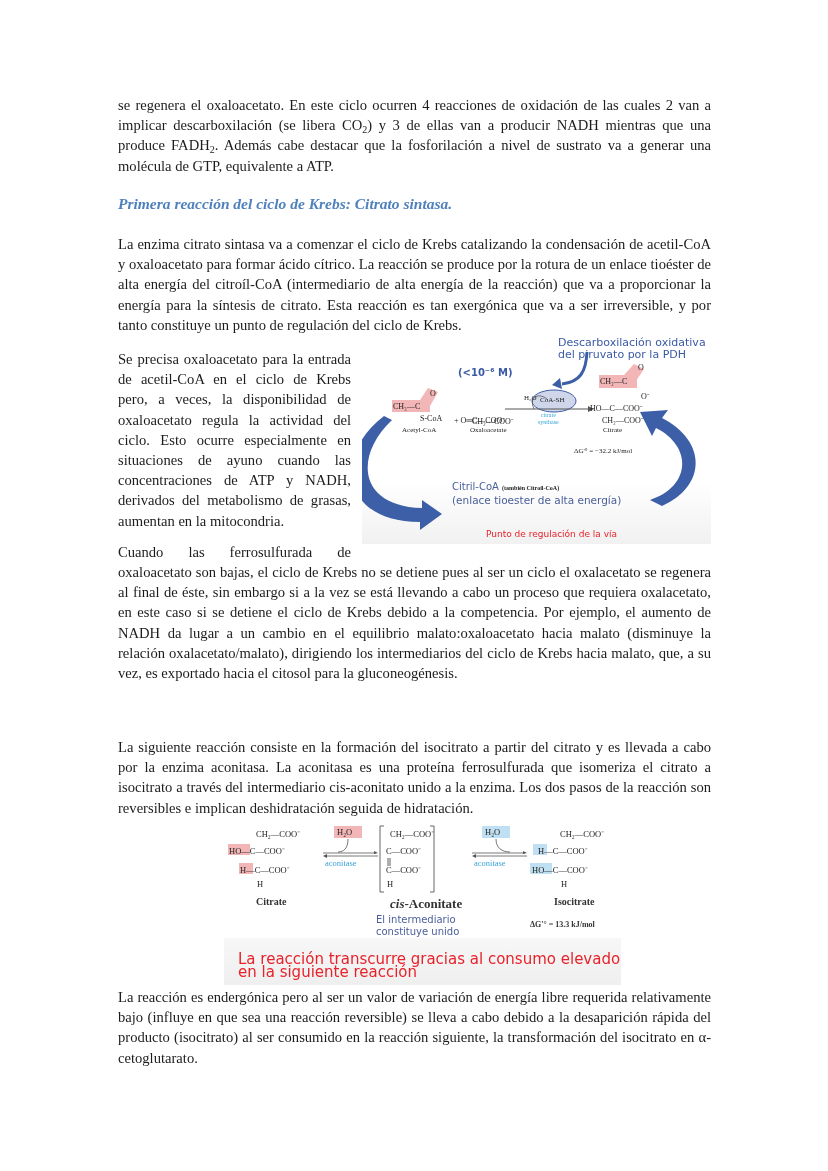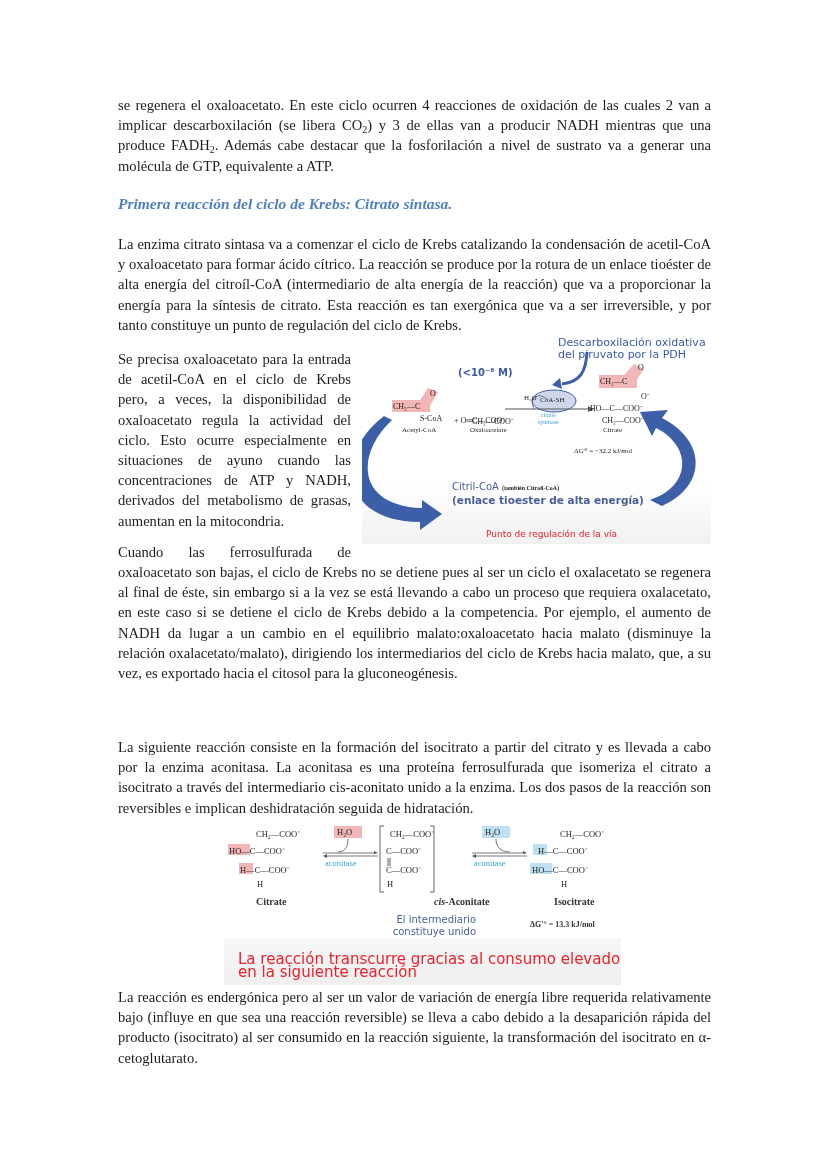--- a/index.html
+++ b/index.html
@@ -90,21 +90,21 @@
     <div class="chem" style="left:279px; top:54px;">O⁻</div>
     <div class="chem" style="left:228px; top:66px;">HO—C—COO⁻</div>
     <div class="chem" style="left:240px; top:78px;">CH₂—COO⁻</div>
     <div class="chem" style="left:241px; top:90px; font-size:7px;">Citrate</div>
     <div class="chem" style="left:212px; top:111px; font-size:7px;">ΔG'° = −32.2 kJ/mol</div>
 
     <div class="blue-sans" style="left:90px; top:145px; font-size:10px; color:#4a5f9a;">
       <span>Citril-CoA</span>
       <span style="font-family:'Liberation Serif',serif; font-size:6px; font-weight:bold; color:#222;">(también Citroil-CoA)</span>
     </div>
-    <div class="blue-sans" style="left:90px; top:158px; font-size:10.5px; color:#4a5f9a;font-weight:bold;">(enlace tioester de alta energía)</div>
+    <div class="blue-sans" style="left:90px; top:158px; font-size:10.5px; color:#4a5f9a;">(enlace tioester de alta energía)</div>
 
     <div class="red-sans" style="left:124px; top:193px; font-size:9px;">Punto de regulación de la vía</div>
   </div>
 
 
   <p class="para" style="top:737px;">La siguiente reacción consiste en la formación del isocitrato a partir del citrato y es llevada a cabo por la enzima aconitasa. La aconitasa es una proteína ferrosulfurada que isomeriza el citrato a isocitrato a través del intermediario cis-aconitato unido a la enzima. Los dos pasos de la reacción son reversibles e implican deshidratación seguida de hidratación.</p>
 
   <div class="fig fig2">
     <svg width="397" height="163" style="position:absolute;left:0;top:0;">
 
@@ -140,33 +140,33 @@
     <div class="chem" style="left:33px; top:57px; font-size:8.5px;">H</div>
     <div class="chem" style="left:32px; top:74px; font-size:10px; font-weight:bold; color:#333;">Citrate</div>
 
     <div class="chem" style="left:113px; top:5px; font-size:8.5px;">H₂O</div>
     <div class="cyan" style="left:101px; top:36px; font-size:8.5px;">aconitase</div>
 
     <div class="chem" style="left:166px; top:6px; font-size:8.5px;">CH₂—COO⁻</div>
     <div class="chem" style="left:162px; top:23px; font-size:8.5px;">C—COO⁻</div>
     <div class="chem" style="left:162px; top:42px; font-size:8.5px;">C—COO⁻</div>
     <div class="chem" style="left:163px; top:57px; font-size:8.5px;">H</div>
-    <div class="chem" style="left:166px; top:74px; font-size:10px; font-weight:bold; color:#333;margin-left:44px;"><i>cis</i><span>-Aconitate</span></div>
+    <div class="chem" style="left:166px; top:74px; font-size:13px; font-weight:bold; color:#333;"><i>cis</i><span>-Aconitate</span></div>
 
     <div class="chem" style="left:261px; top:5px; font-size:8.5px;">H₂O</div>
     <div class="cyan" style="left:250px; top:36px; font-size:8.5px;">aconitase</div>
 
     <div class="chem" style="left:336px; top:6px; font-size:8.5px;">CH₂—COO⁻</div>
     <div class="chem" style="left:314px; top:23px; font-size:8.5px;"><span>H</span><span>—C—COO⁻</span></div>
     <div class="chem" style="left:308px; top:42px; font-size:8.5px;"><span>HO</span><span>—C—COO⁻</span></div>
     <div class="chem" style="left:337px; top:57px; font-size:8.5px;">H</div>
     <div class="chem" style="left:330px; top:74px; font-size:10px; font-weight:bold; color:#333;">Isocitrate</div>
     <div class="chem" style="left:306px; top:98px; font-size:8px; font-weight:bold; color:#333;">ΔG'° = 13.3 kJ/mol</div>
 
-    <div class="blue-sans" style="left:152px; top:92px; font-size:10px; line-height:12px; text-align:right; width:100px; color:#4a5f9a;">
+    <div class="blue-sans" style="left:152px; top:92px; font-size:10px; line-height:12px; text-align:left; width:100px; color:#4a5f9a;">
       <div>El intermediario</div>
       <div>constituye unido</div>
       <div>a la enzima</div>
     </div>
 
     <div style="position:absolute; left:0; top:116px; width:397px; height:47px; background:linear-gradient(#f7f7f7,#efefef);"></div>
     <div class="red-sans" style="left:14px; top:131px; font-size:15px; line-height:13px;">
       <div><span>La reacción transcurre gracias al consumo elevado de </span><u>Isocitrato</u></div>
       <div>en la siguiente reacción</div>
     </div>

